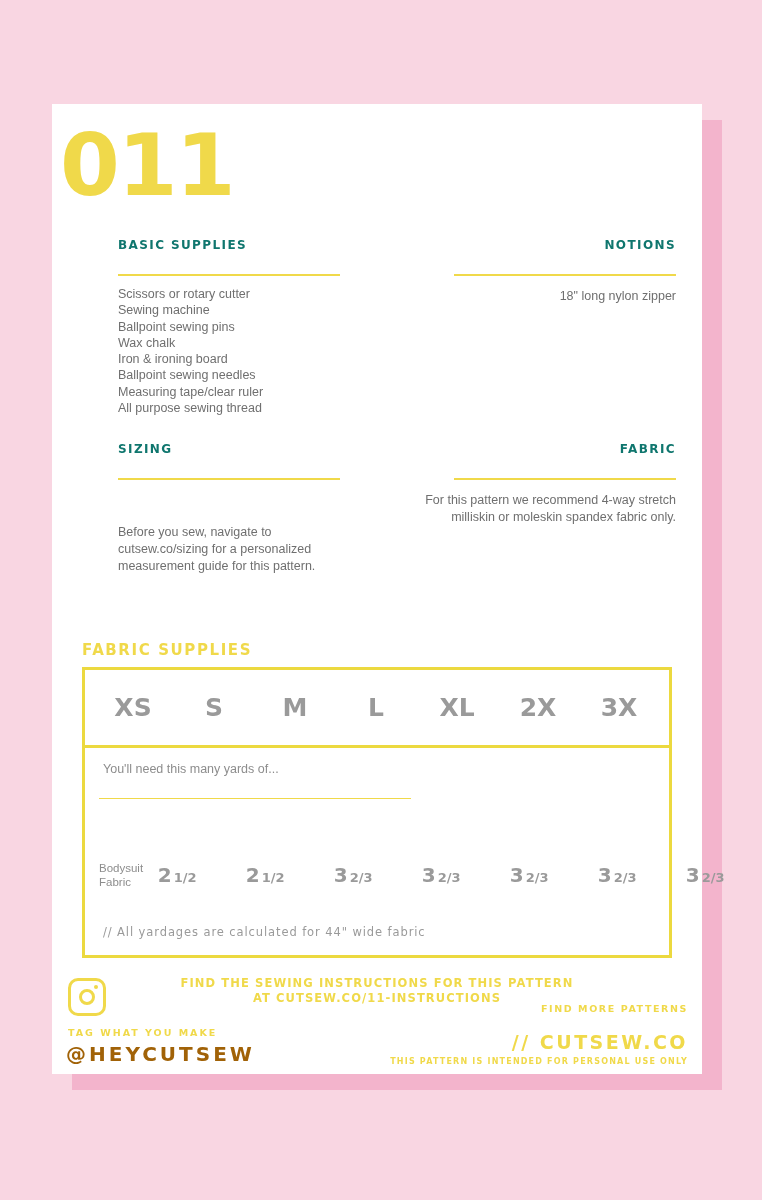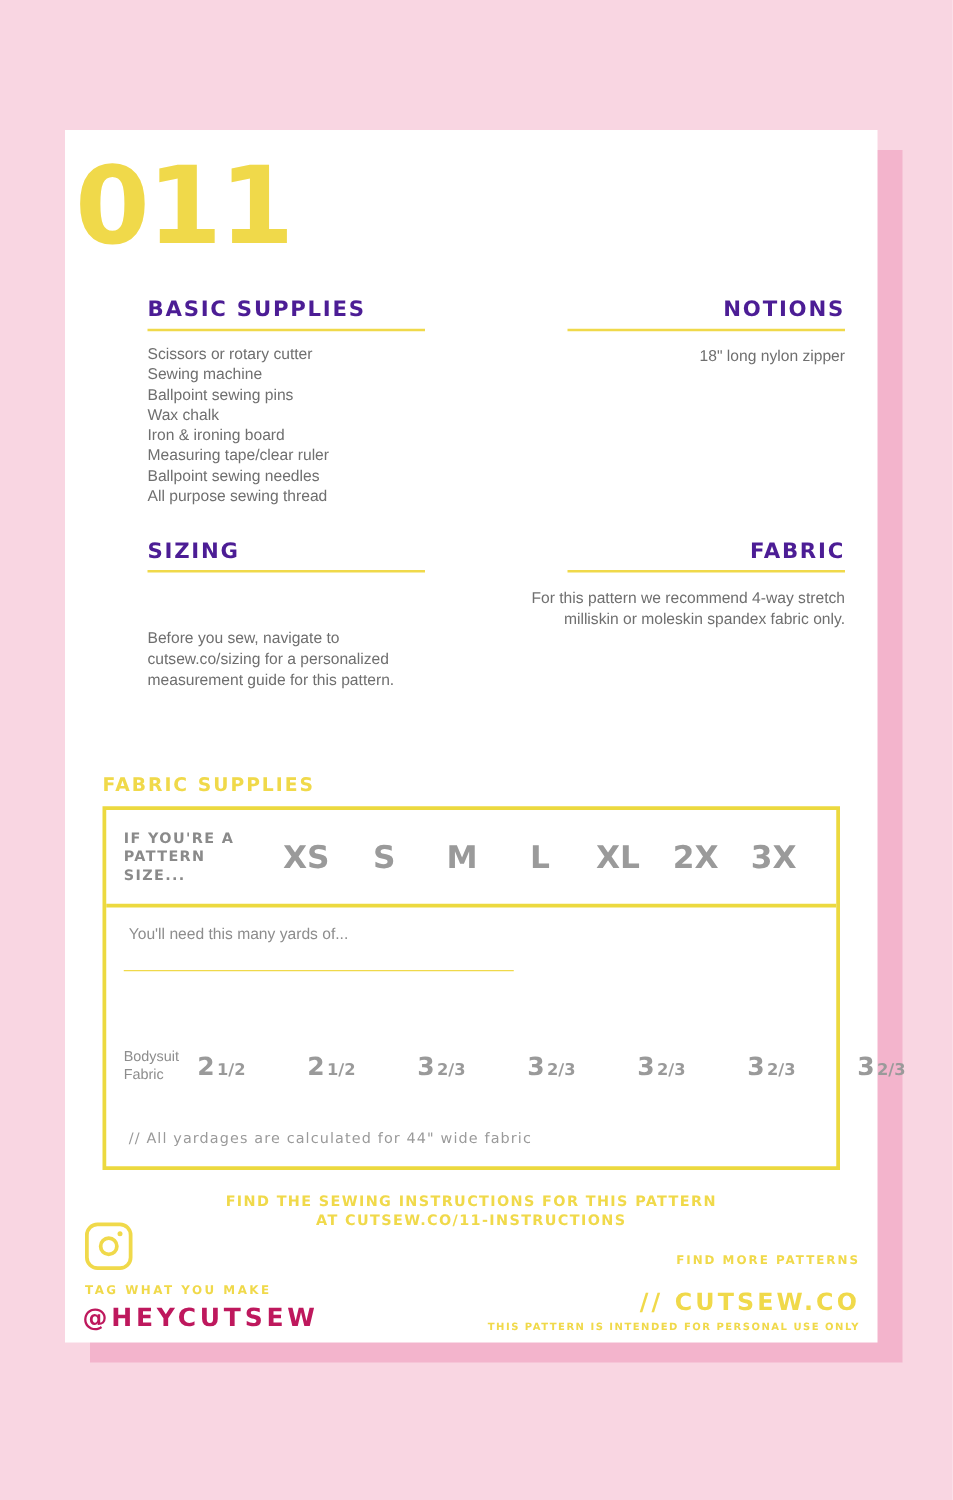--- a/index.html
+++ b/index.html
@@ -65,26 +65,26 @@
   .cols {
     display: flex;
     padding: 0 26px;
     margin-top: 14px;
   }
   .col { width: 50%; }
   .col-left { padding-right: 16px; }
   .col-right { padding-left: 16px; text-align: right; }
 
   .sec-head {
-    font-size: 17px;
+    font-size: 12px;
     font-weight: bold;
     letter-spacing: 1.4px;
-    color: #4c1d95;
-    font-family: "DejaVu Sans", sans-serif;
-    padding-bottom: 5px;
+    color: #0f766e;
+    font-family: "DejaVu Sans", sans-serif;
+    padding-bottom: 22px;
   }
   .rule {
     height: 2px;
     background: #f0d94a;
     width: 222px;
   }
   .col-left .sec-head { padding-left: 40px; }
   .col-left .rule { margin-left: 40px; }
   .col-right .rule { margin-left: auto; }
 
@@ -247,21 +247,21 @@
     letter-spacing: 2px;
     color: #f0d94a;
     font-family: "DejaVu Sans", sans-serif;
   }
   .handle {
     position: absolute;
     left: 14px; bottom: 8px;
     font-size: 20px;
     font-weight: bold;
     letter-spacing: 3px;
-    color: #be185d;
+    color: #a16207;
     font-family: "DejaVu Sans", sans-serif;
     margin-top: 20px;
   }
   .foot-right {
     position: absolute;
     right: 14px; bottom: 8px;
     text-align: right;
     color: #f0d94a;
     font-family: "DejaVu Sans", sans-serif;
   }
@@ -298,22 +298,22 @@
     <div class="cols">
       <div class="col col-left">
         <div class="sec-head">BASIC SUPPLIES</div>
         <div class="rule"></div>
         <div class="body-list">
           <div>Scissors or rotary cutter</div>
           <div>Sewing machine</div>
           <div>Ballpoint sewing pins</div>
           <div>Wax chalk</div>
           <div>Iron &amp; ironing board</div>
+          <div>Ballpoint sewing needles</div>
           <div>Measuring tape/clear ruler</div>
-          <div>Ballpoint sewing needles</div>
           <div>All purpose sewing thread</div>
         </div>
       </div>
       <div class="col col-right">
         <div class="sec-head">NOTIONS</div>
         <div class="rule"></div>
         <div class="body-para">18" long nylon zipper</div>
       </div>
     </div>
 
@@ -326,21 +326,20 @@
       <div class="col col-right">
         <div class="sec-head">FABRIC</div>
         <div class="rule"></div>
         <div class="body-para">For this pattern we recommend 4-way stretch milliskin or moleskin spandex fabric only.</div>
       </div>
     </div>
 
     <div class="fs-title">FABRIC SUPPLIES</div>
     <div class="table-outer">
       <div class="trow-head">
-        <div class="ifyoure">IF YOU'RE A PATTERN SIZE...</div>
         <div class="sizes">
           <div class="size-cell">XS</div>
           <div class="size-cell">S</div>
           <div class="size-cell">M</div>
           <div class="size-cell">L</div>
           <div class="size-cell">XL</div>
           <div class="size-cell">2X</div>
           <div class="size-cell">3X</div>
         </div>
       </div>

